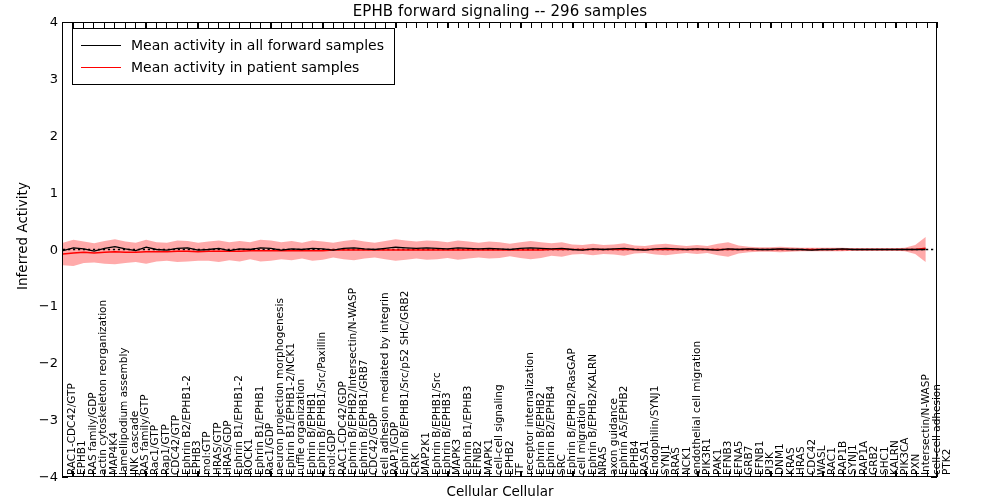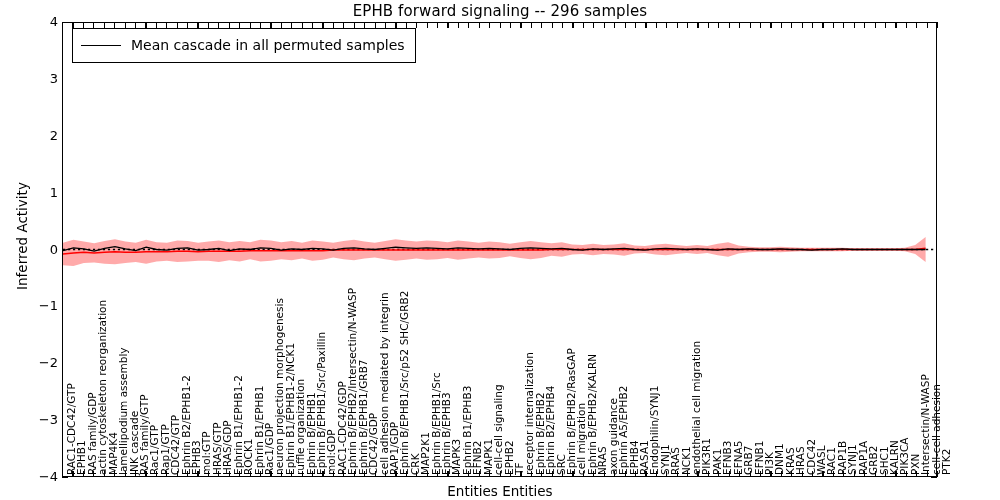--- a/index.html
+++ b/index.html
@@ -63,21 +63,21 @@
   .legtxt{font-size:14px;color:#000;}
 </style>
 </head>
 <body>
 
 <div id="fig">
 
   <div id="title">EPHB forward signaling -- 296 samples</div>
 
   <div id="ylabel">Inferred Activity</div>
-  <div id="xlabel">Entities Entities</div>
+  <div id="xlabel">Cellular Cellular</div>
 
   <div id="yticklabels">
       <div class="ytick" style="top: 22px;">4</div>
       <div class="ytick" style="top: 78.875px;">3</div>
       <div class="ytick" style="top: 135.75px;">2</div>
       <div class="ytick" style="top: 192.625px;">1</div>
       <div class="ytick" style="top: 249.5px;">0</div>
       <div class="ytick" style="top: 306.375px;">−1</div>
       <div class="ytick" style="top: 363.25px;">−2</div>
       <div class="ytick" style="top: 420.125px;">−3</div>
@@ -369,17 +369,21 @@
       <div class="xtl" style="left: 837.333px; top: -2px;">PIK3CA</div>
       <div class="xtl" style="left: 847.75px; top: -2px;">PXN</div>
       <div class="xtl" style="left: 858.167px; top: -2px;">Intersectin/N-WASP</div>
       <div class="xtl" style="left: 868.583px; top: -2px;">cell-cell adhesion</div>
       <div class="xtl" style="left: 879px; top: -2px;">PTK2</div>
     </div>
 
   <div id="legend">
     <div class="legrow">
       <span class="legline"></span>
-      <span class="legtxt">Mean cascade in all permuted samples</span>
+      <span class="legtxt">Mean activity in all forward samples</span>
+    </div>
+    <div class="legrow">
+      <span class="legline red"></span>
+      <span class="legtxt">Mean activity in patient samples</span>
     </div>
   </div>
 
 </div>
 
 </body></html>

